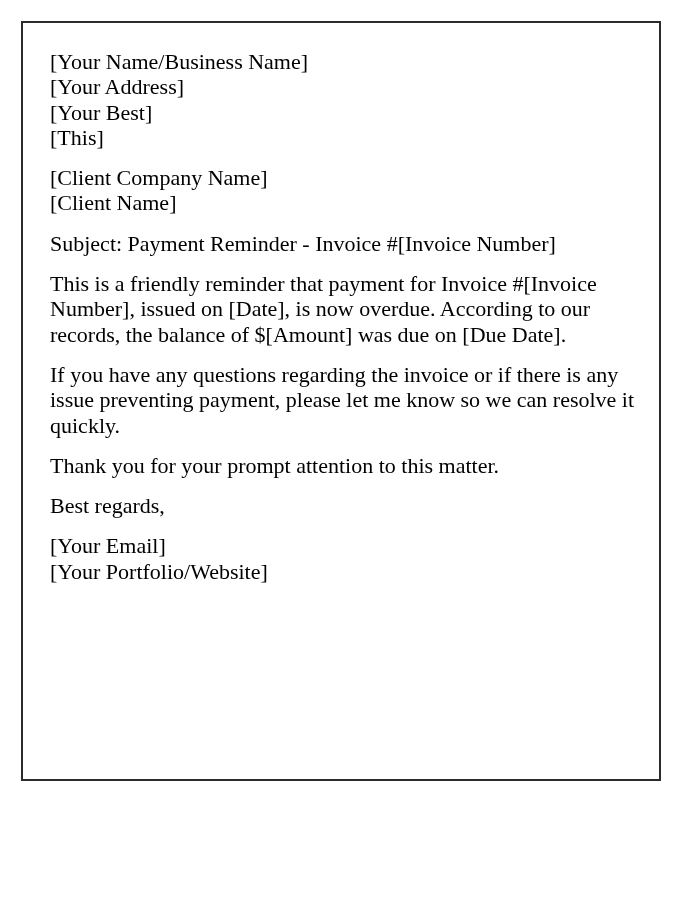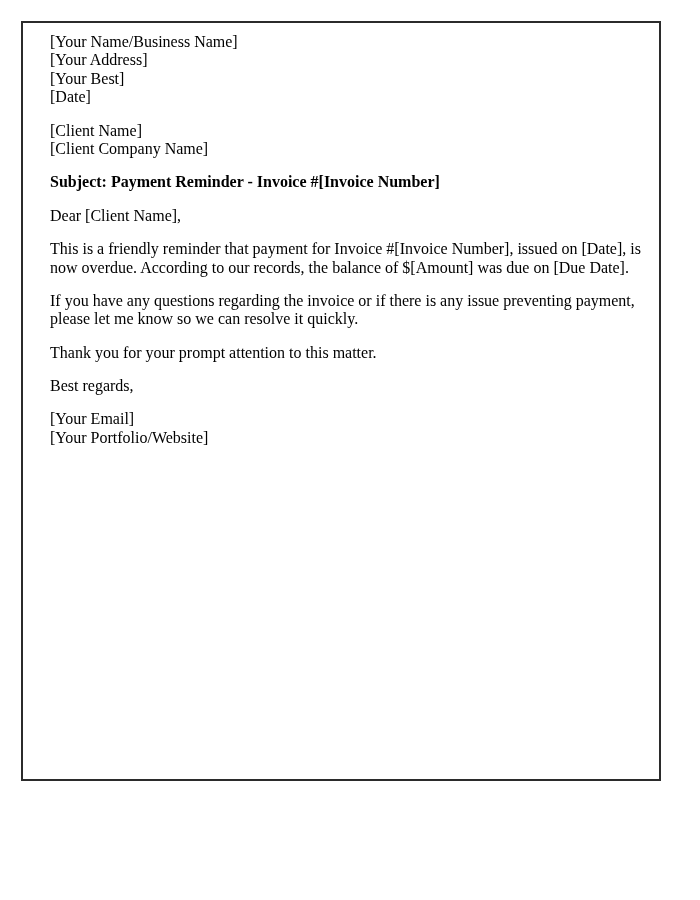--- a/index.html
+++ b/index.html
@@ -20,60 +20,59 @@
   }
   .letter {
     position: absolute;
     left: 21px;
     top: 21px;
     width: 640px;
     height: 760px;
     box-sizing: border-box;
     border: 2px solid var(--border-color);
     background: var(--bg-color);
-    padding: 10px 0 0 27px;
+    padding: 26px 0 0 27px;
     color: var(--text-color);
-    font-size: 16px;
+    font-size: 22px;
     line-height: 1.15;
     overflow: hidden;
   }
   .content {
     width: 600px;
   }
   .para {
     margin: 15px 0;
   }
   .para:first-child {
     margin-top: 0;
   }
   .subject {
-    font-weight: bold;
+    font-weight: normal;
   }
 </style>
 </head>
 <body>
 
 <div class="letter">
   <div class="content">
 
     <div class="para">
       <div>[Your Name/Business Name]</div>
       <div>[Your Address]</div>
       <div>[Your Best]</div>
-      <div>[Date]</div>
+      <div>[This]</div>
     </div>
 
     <div class="para">
+      <div>[Client Company Name]</div>
       <div>[Client Name]</div>
-      <div>[Client Company Name]</div>
     </div>
 
     <div class="para subject">Subject: Payment Reminder - Invoice #[Invoice Number]</div>
 
-    <div class="para">Dear [Client Name],</div>
 
     <div class="para">This is a friendly reminder that payment for Invoice #[Invoice Number], issued on [Date], is now overdue. According to our records, the balance of $[Amount] was due on [Due Date].</div>
 
 
 
     <div class="para">If you have any questions regarding the invoice or if there is any issue preventing payment, please let me know so we can resolve it quickly.</div>
 
     <div class="para">Thank you for your prompt attention to this matter.</div>
 
     <div class="para">Best regards,</div>

